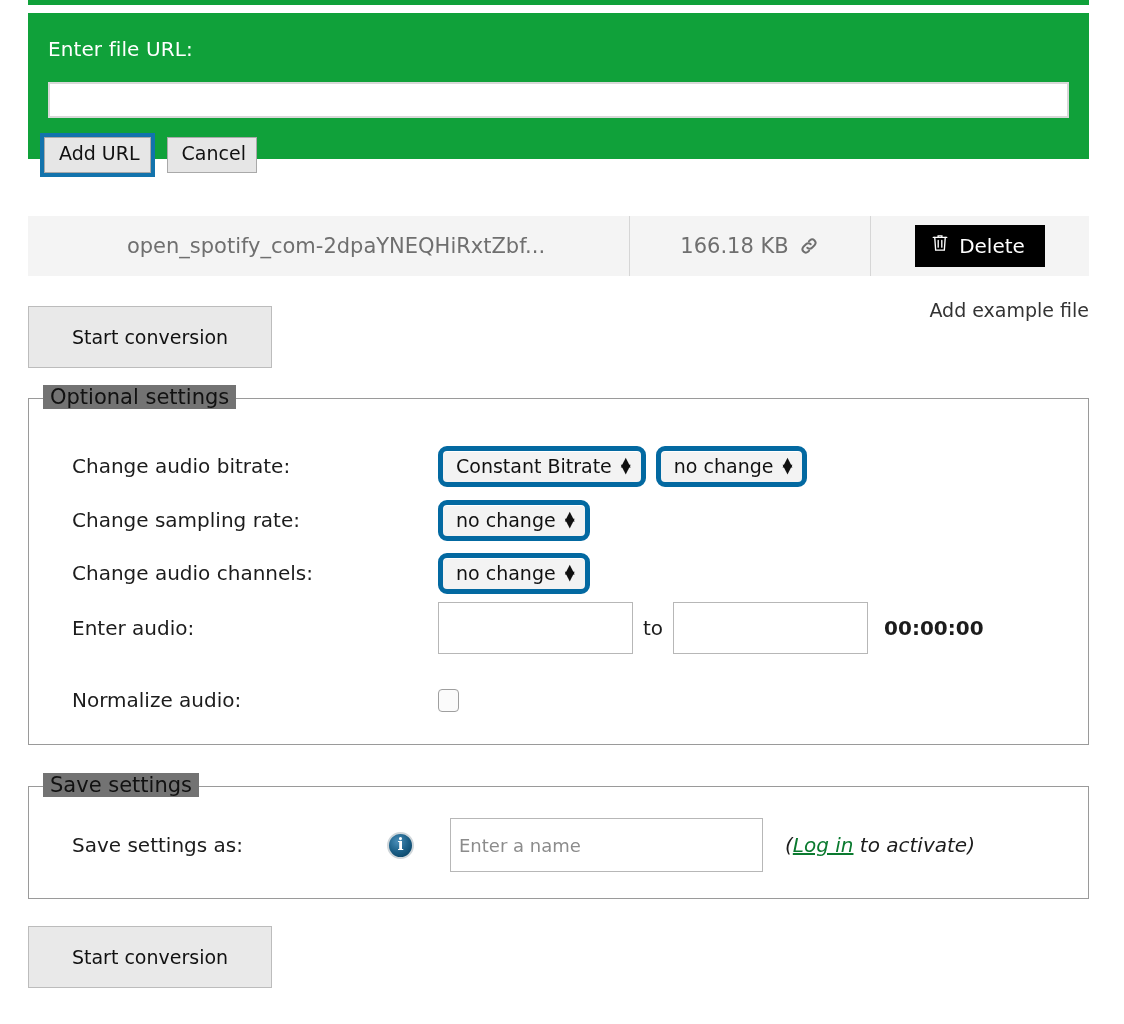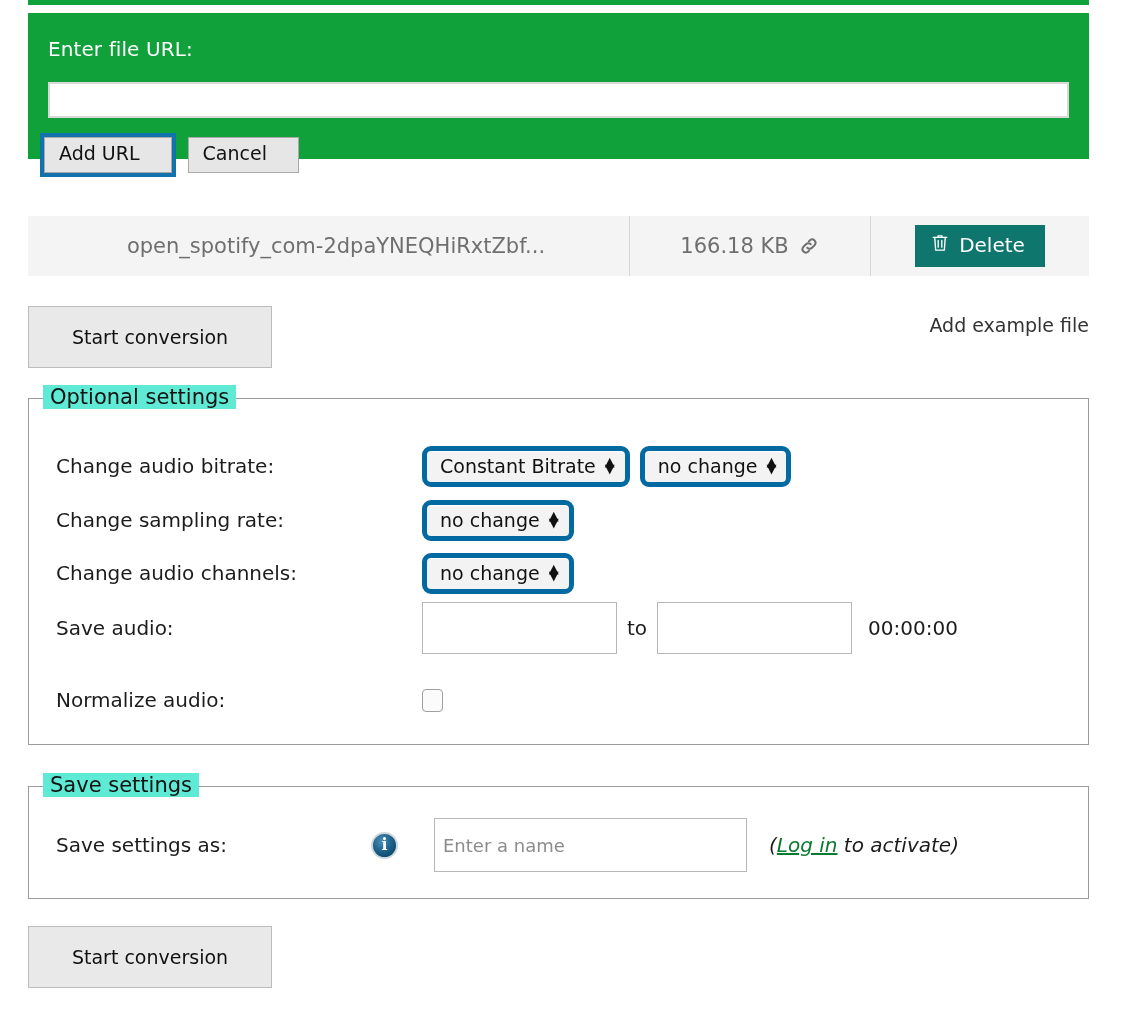--- a/index.html
+++ b/index.html
@@ -67,21 +67,21 @@
     left: 16px;
     top: 124px;
   }
   .btn-grey {
     display: inline-block;
     background: #e6e6e6;
     border: 1px solid #a9a9a9;
     font-family: "DejaVu Sans", "Liberation Sans", sans-serif;
     font-size: 19px;
     color: #111;
-    padding: 5px 31px 7px 14px;
+    padding: 5px 10px 7px 14px;
     line-height: 1.15;
     box-sizing: border-box;
     cursor: pointer;
     border-radius: 0;
   }
   .btn-focus {
     outline: 4px solid #1273ac;
     outline-offset: 0px;
     margin-right: 10px;
   }
@@ -128,27 +128,28 @@
     color: #6f6f6f;
   }
   .file-action-cell {
     flex: 1;
     display: flex;
     align-items: center;
     justify-content: center;
     box-sizing: border-box;
   }
   .delete-btn {
-    background: #0f766e;
+    background: #000000;
     color: #ffffff;
     border: none;
     font-family: "DejaVu Sans", "Liberation Sans", sans-serif;
     font-size: 20px;
     padding: 8px 20px 9px 16px;
     display: inline-flex;
+    align-items: center;
     gap: 10px;
     cursor: pointer;
     border-radius: 0;
   }
 
   
   .start-top {
     position: absolute;
     left: 28px;
     top: 306px;
@@ -159,40 +160,40 @@
     box-sizing: border-box;
     font-family: "DejaVu Sans", "Liberation Sans", sans-serif;
     font-size: 19px;
     color: #111;
     cursor: pointer;
     border-radius: 0;
   }
   .add-example {
     position: absolute;
     right: 35px;
-    top: 314px;
+    top: 299px;
     font-size: 19px;
     color: #333;
     cursor: pointer;
   }
 
   
   .fset {
     position: absolute;
     box-sizing: border-box;
     border: 1px solid #9a9a9a;
     background: transparent;
     margin: 0;
     padding: 0;
   }
   .fset-legend {
     position: absolute;
     top: -14px;
     left: 14px;
-    background: #5eead4;
+    background: #737373;
     padding: 0 7px;
     font-size: 21px;
     color: #111;
     text-align: right;
   }
 
   #optional-settings {
     left: 28px;
     top: 398px;
     width: 1061px;
@@ -200,21 +201,21 @@
   }
   #save-settings {
     left: 28px;
     top: 786px;
     width: 1061px;
     height: 113px;
   }
 
   .srow {
     position: absolute;
-    left: 0;
+    left: 16px;
     width: 100%;
     height: 34px;
     display: flex;
     align-items: center;
   }
   .srow .lbl {
     position: absolute;
     left: 27px;
     font-size: 20px;
     color: #1c1c1c;
@@ -257,21 +258,21 @@
     box-sizing: border-box;
     font-family: "DejaVu Sans", "Liberation Sans", sans-serif;
     font-size: 18px;
     color: #222;
     padding: 0 8px;
     outline: none;
     border-radius: 0;
   }
   .trim-box { width: 195px; height: 52px; }
   .trim-to { font-size: 20px; color: #1c1c1c; }
-  .trim-time { font-size: 20px; color: #1c1c1c; margin-left: 6px; }
+  .trim-time { font-size: 20px; color: #1c1c1c; margin-left: 6px; font-weight: bold; }
 
   .cbox {
     width: 21px;
     height: 23px;
     box-sizing: border-box;
     background: #fbfbfb;
     border: 1px solid #9f9f9f;
     border-radius: 4px;
     cursor: pointer;
     display: inline-block;
@@ -415,21 +416,21 @@
         <span>no change</span>
         <span class="arrows">
             <span>▲</span>
             <span>▼</span>
           </span>
       </div>
     </div>
   </div>
 
   <div class="srow" style="top:212px;">
-    <div class="lbl">Save audio:</div>
+    <div class="lbl">Enter audio:</div>
     <div class="ctl">
       <input class="txtbox trim-box" type="text" style="">
       <span class="trim-to">to</span>
       <input class="txtbox trim-box" type="text" style="">
       <span class="trim-time">00:00:00</span>
     </div>
   </div>
 
   <div class="srow" style="top:284px;">
     <div class="lbl">Normalize audio:</div>

